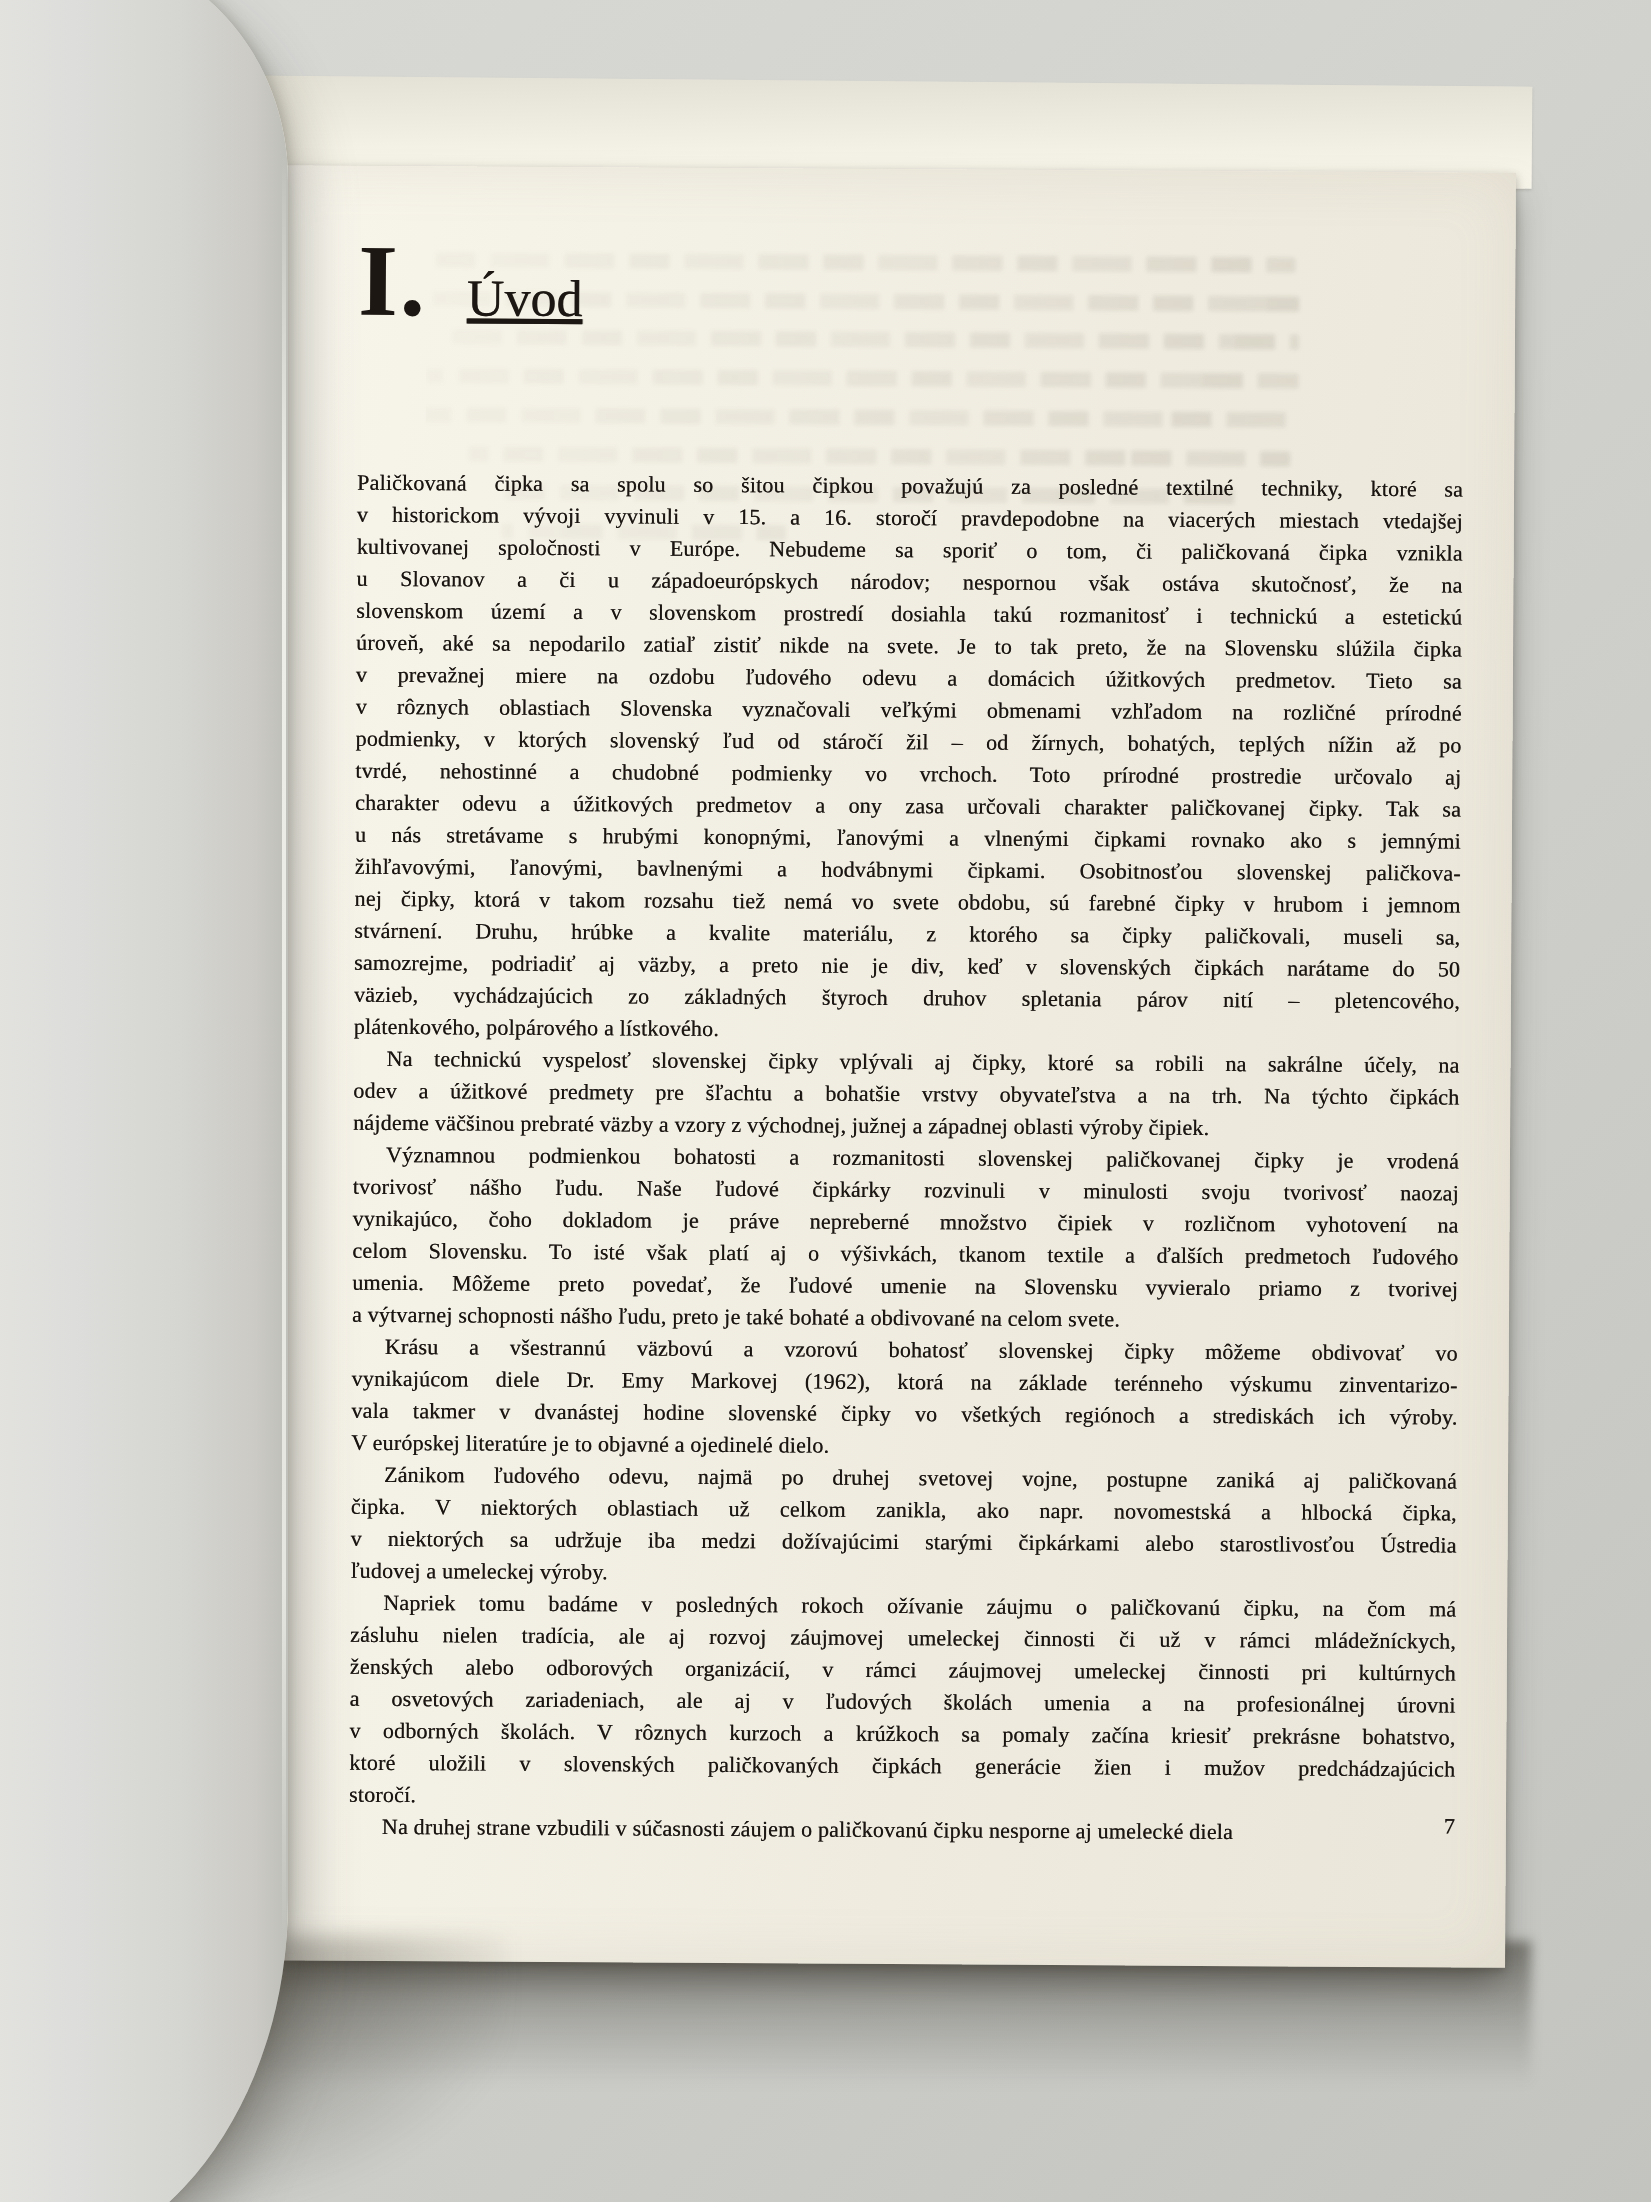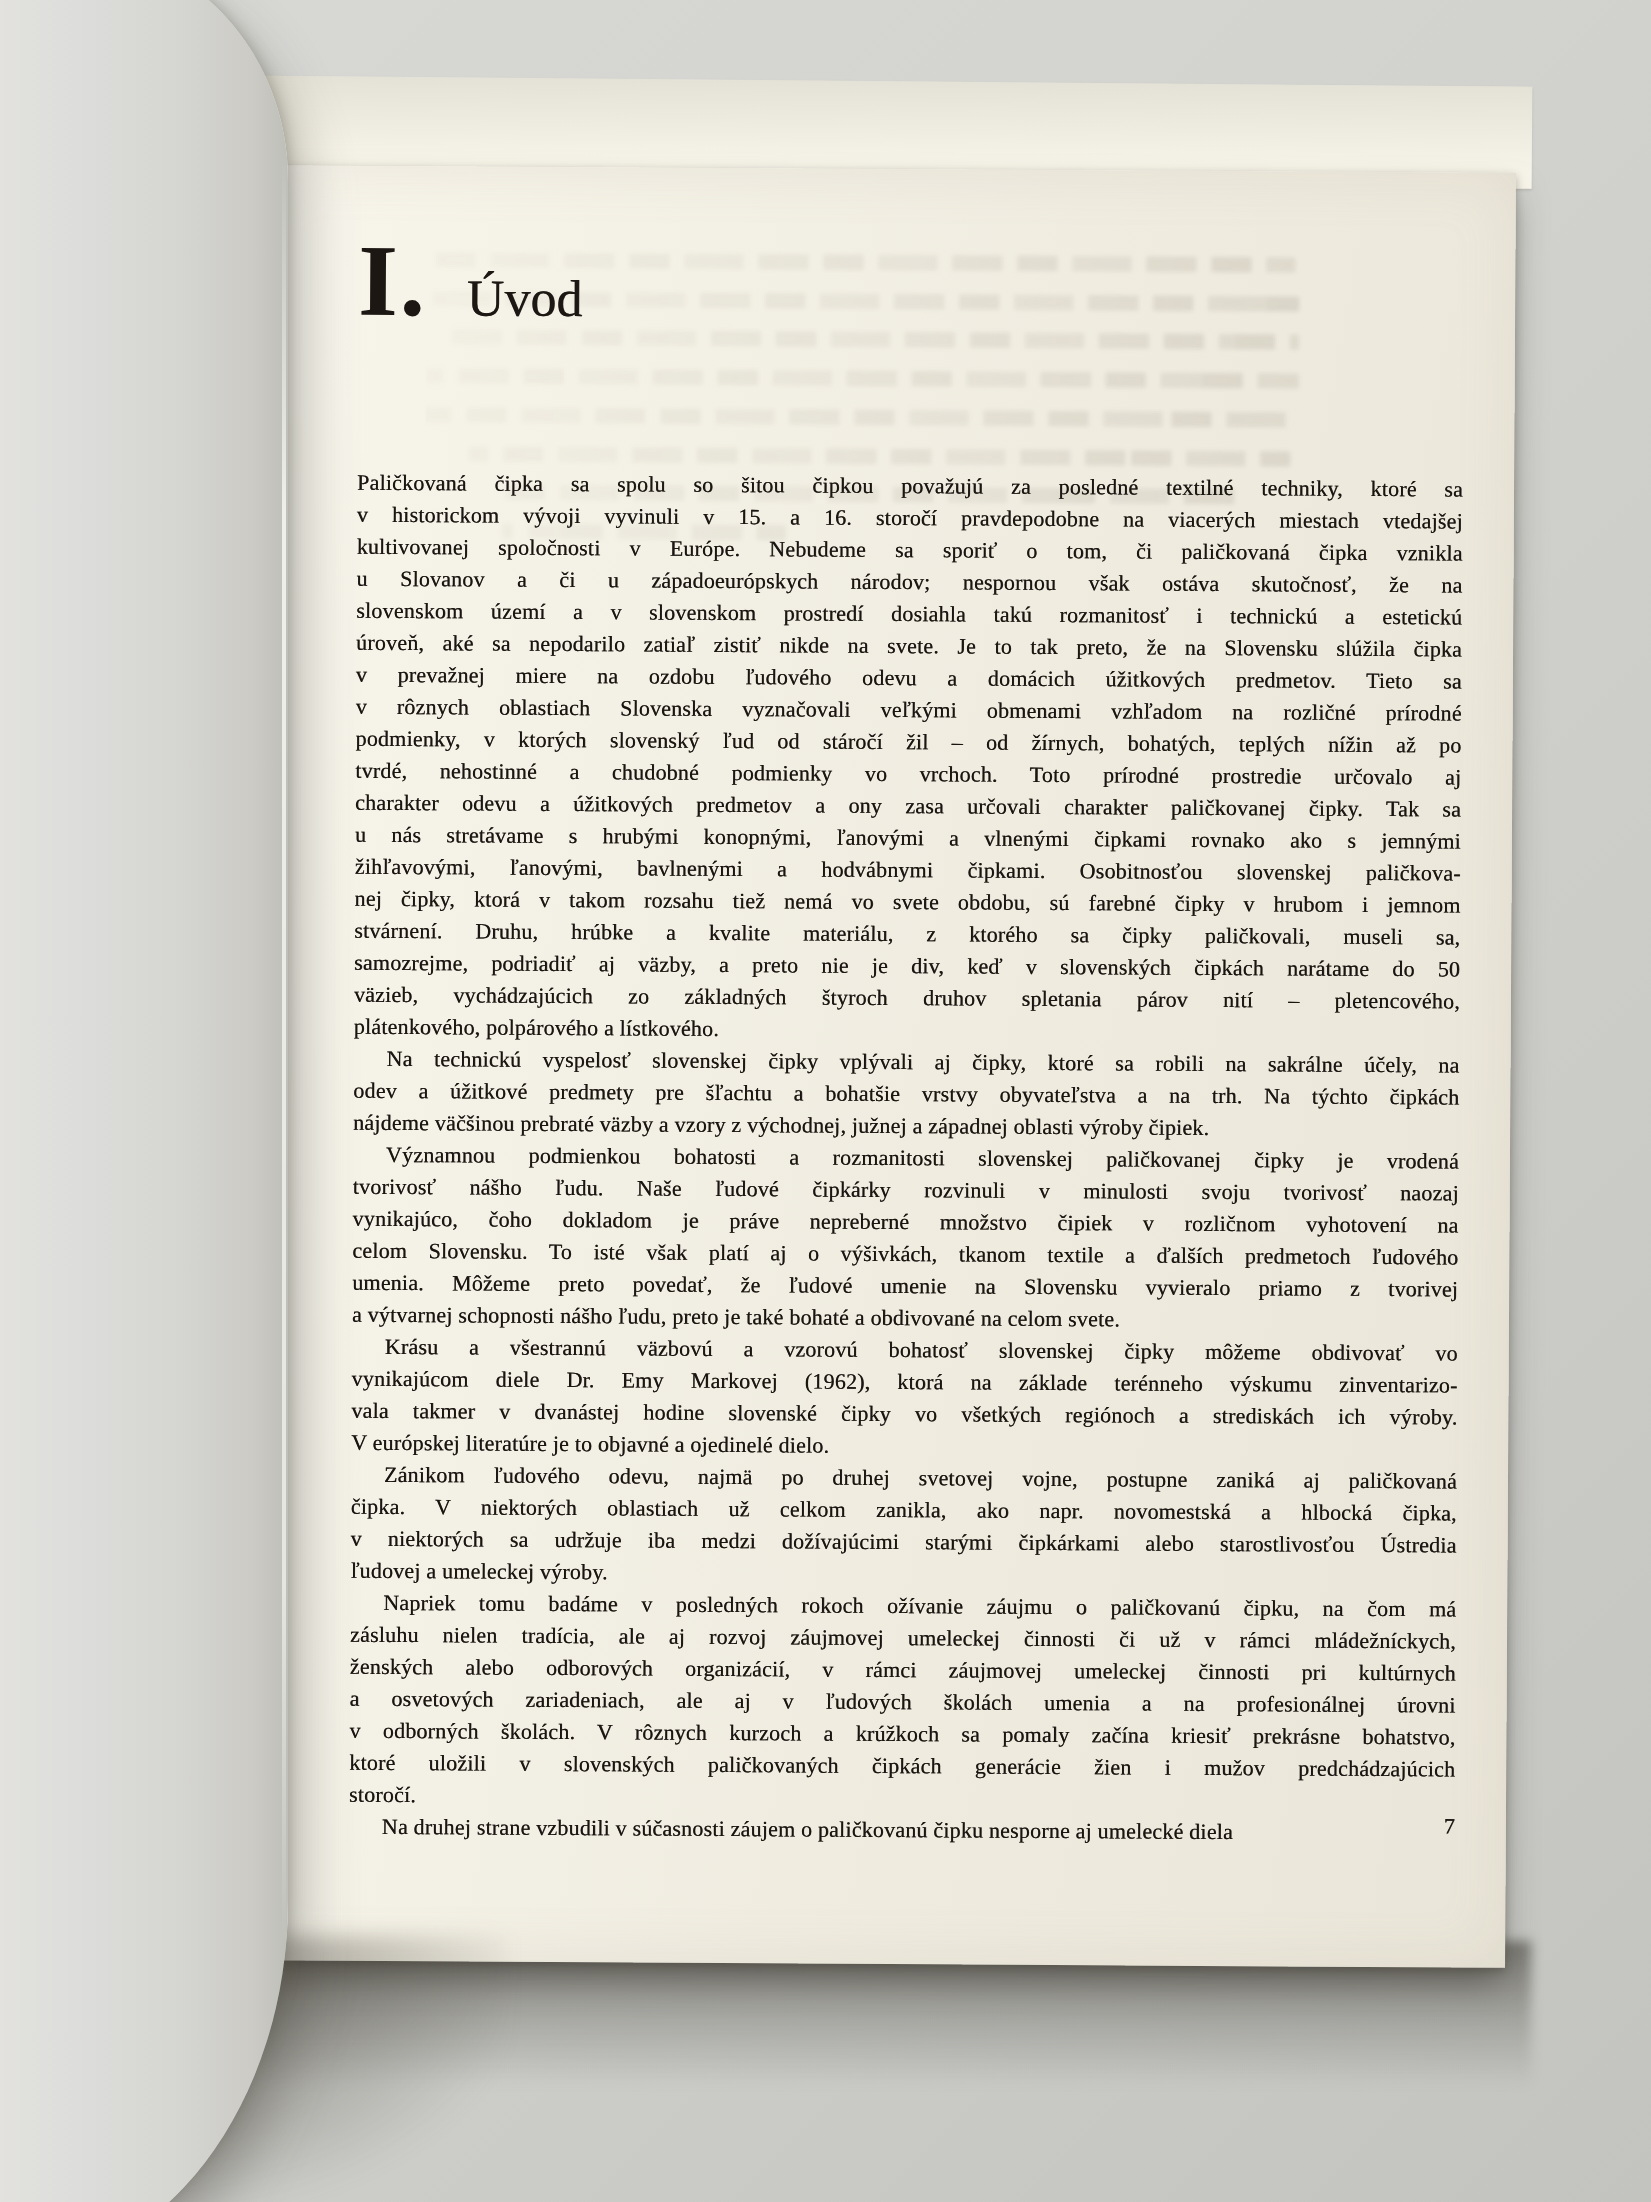--- a/index.html
+++ b/index.html
@@ -50,20 +50,21 @@
   .chapter-heading{
     position:absolute;left:108px;top:64px;z-index:3;
     display:flex;align-items:baseline;color:#1c1712;
   }
   .chapter-num{
     font-size:102px;line-height:1;font-weight:bold;letter-spacing:1.7px;
   }
   .chapter-title{
     font-size:52px;line-height:1;margin-left:40px;
     text-shadow:0.4px 0 0 rgba(28,23,18,.85);
+    text-decoration:underline;
   }
   .body-text{
     position:absolute;left:108px;top:301px;width:1106px;z-index:3;
     font-size:22px;line-height:32px;color:#1a1511;
     text-shadow:0.3px 0 0 rgba(26,21,17,.82);letter-spacing:0.2px;
   }
   .body-text .line{text-align:justify;text-align-last:justify;white-space:normal;}
   .body-text .line.last{text-align:left;text-align-last:auto;}
   .body-text .line.indent{padding-left:33px;}
   .page-num{

